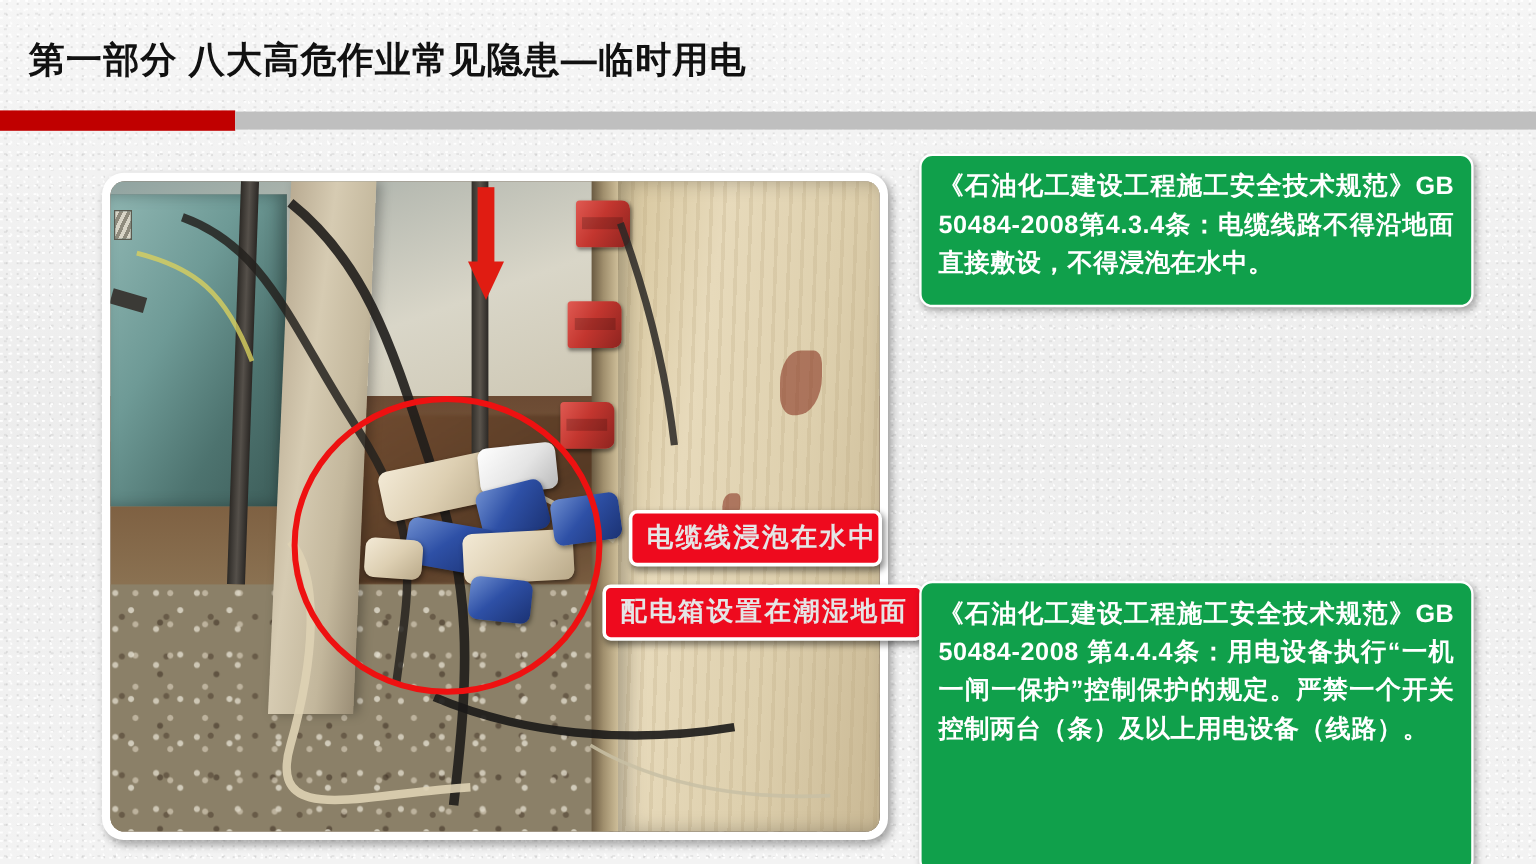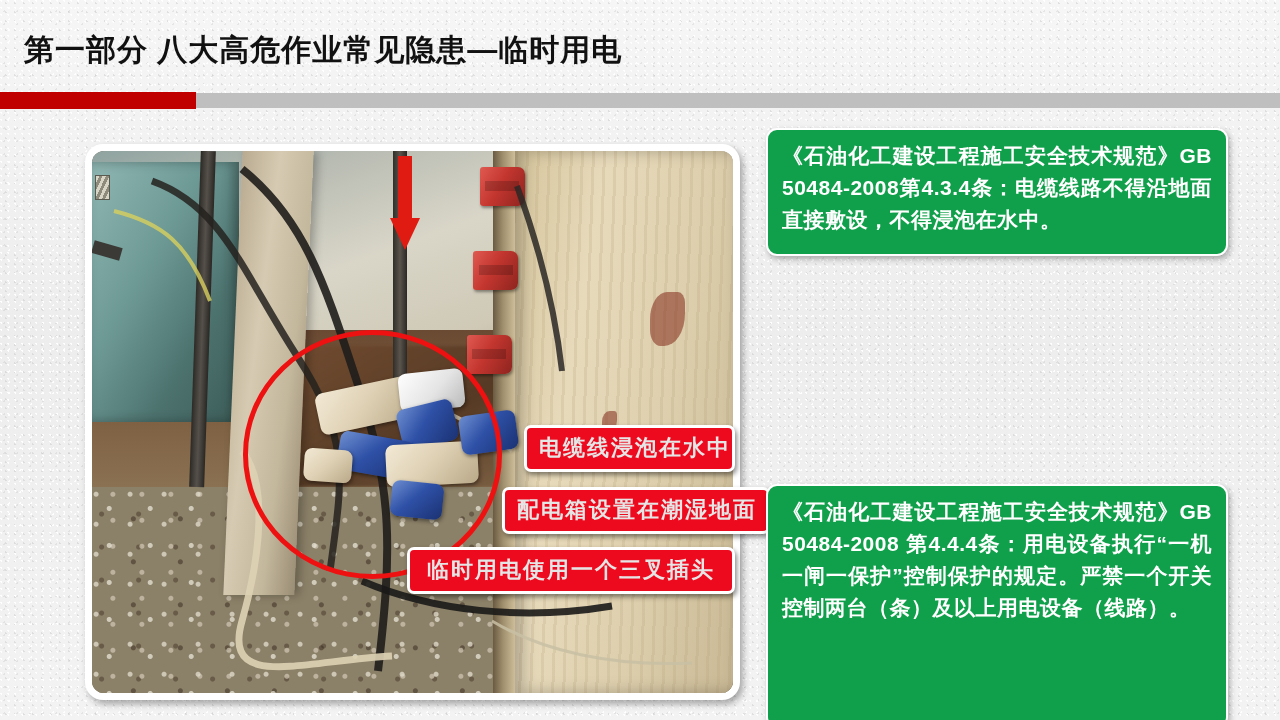--- a/index.html
+++ b/index.html
@@ -334,21 +334,20 @@
         <div class="shaft"></div>
         <div class="head"></div>
       </div>
       <div class="ph" id="circle-highlight"></div>
 
     </div>
   </div>
 
   <div class="redlabel" id="redlabel-0">电缆线浸泡在水中</div>
   <div class="redlabel" id="redlabel-1">配电箱设置在潮湿地面</div>
-  <div class="redlabel" id="redlabel-2">临时用电使用一个三叉插头</div>
 
   <div class="greenbox" id="greenbox-0">
     <span>《石油化工建设工程施工安全技术规范》GB 50484-2008第4.3.4条：电缆线路不得沿地面直接敷设，不得浸泡在水中。</span>
   </div>
   <div class="greenbox" id="greenbox-2">
     <span>《石油化工建设工程施工安全技术规范》GB 50484-2008 第4.4.4条：用电设备执行“一机一闸一保护”控制保护的规定。严禁一个开关控制两台（条）及以上用电设备（线路）。</span>
   </div>
 
 </div>
 

